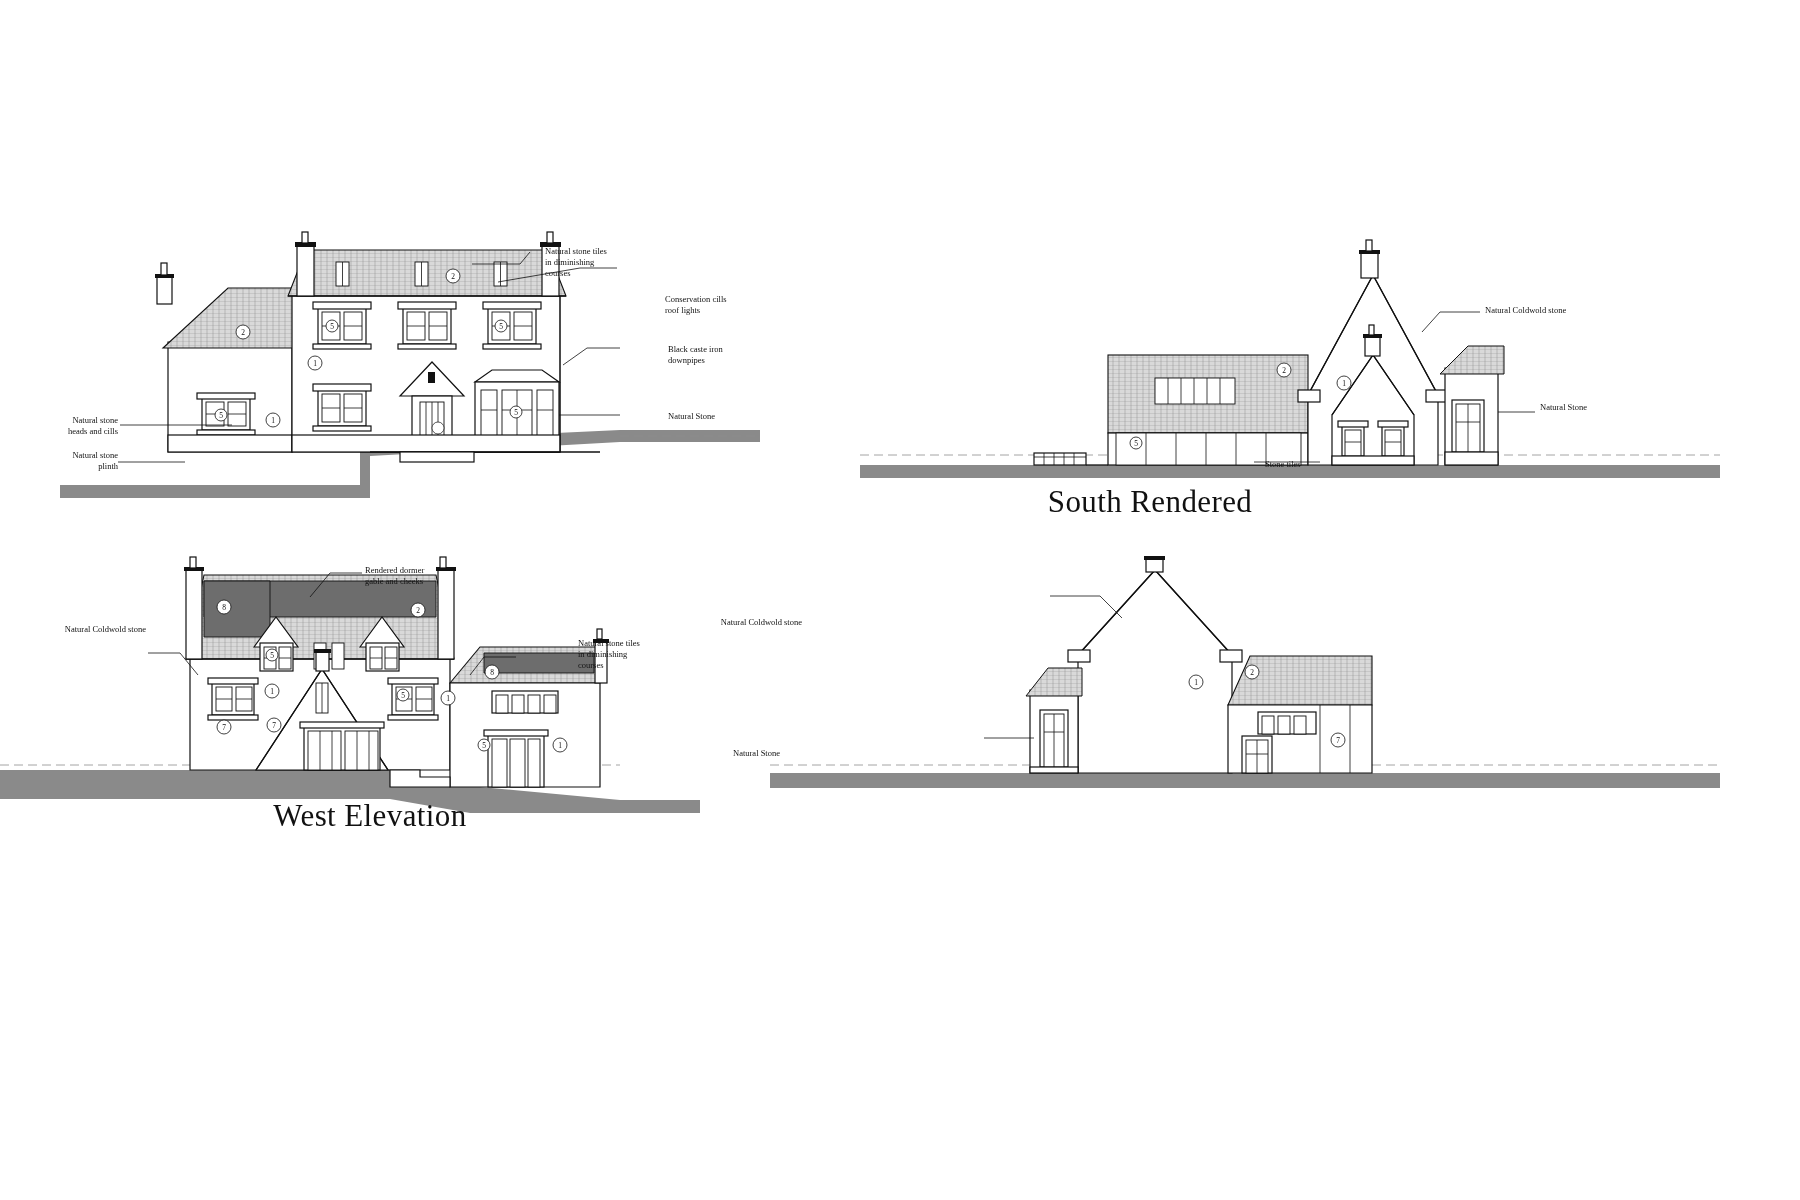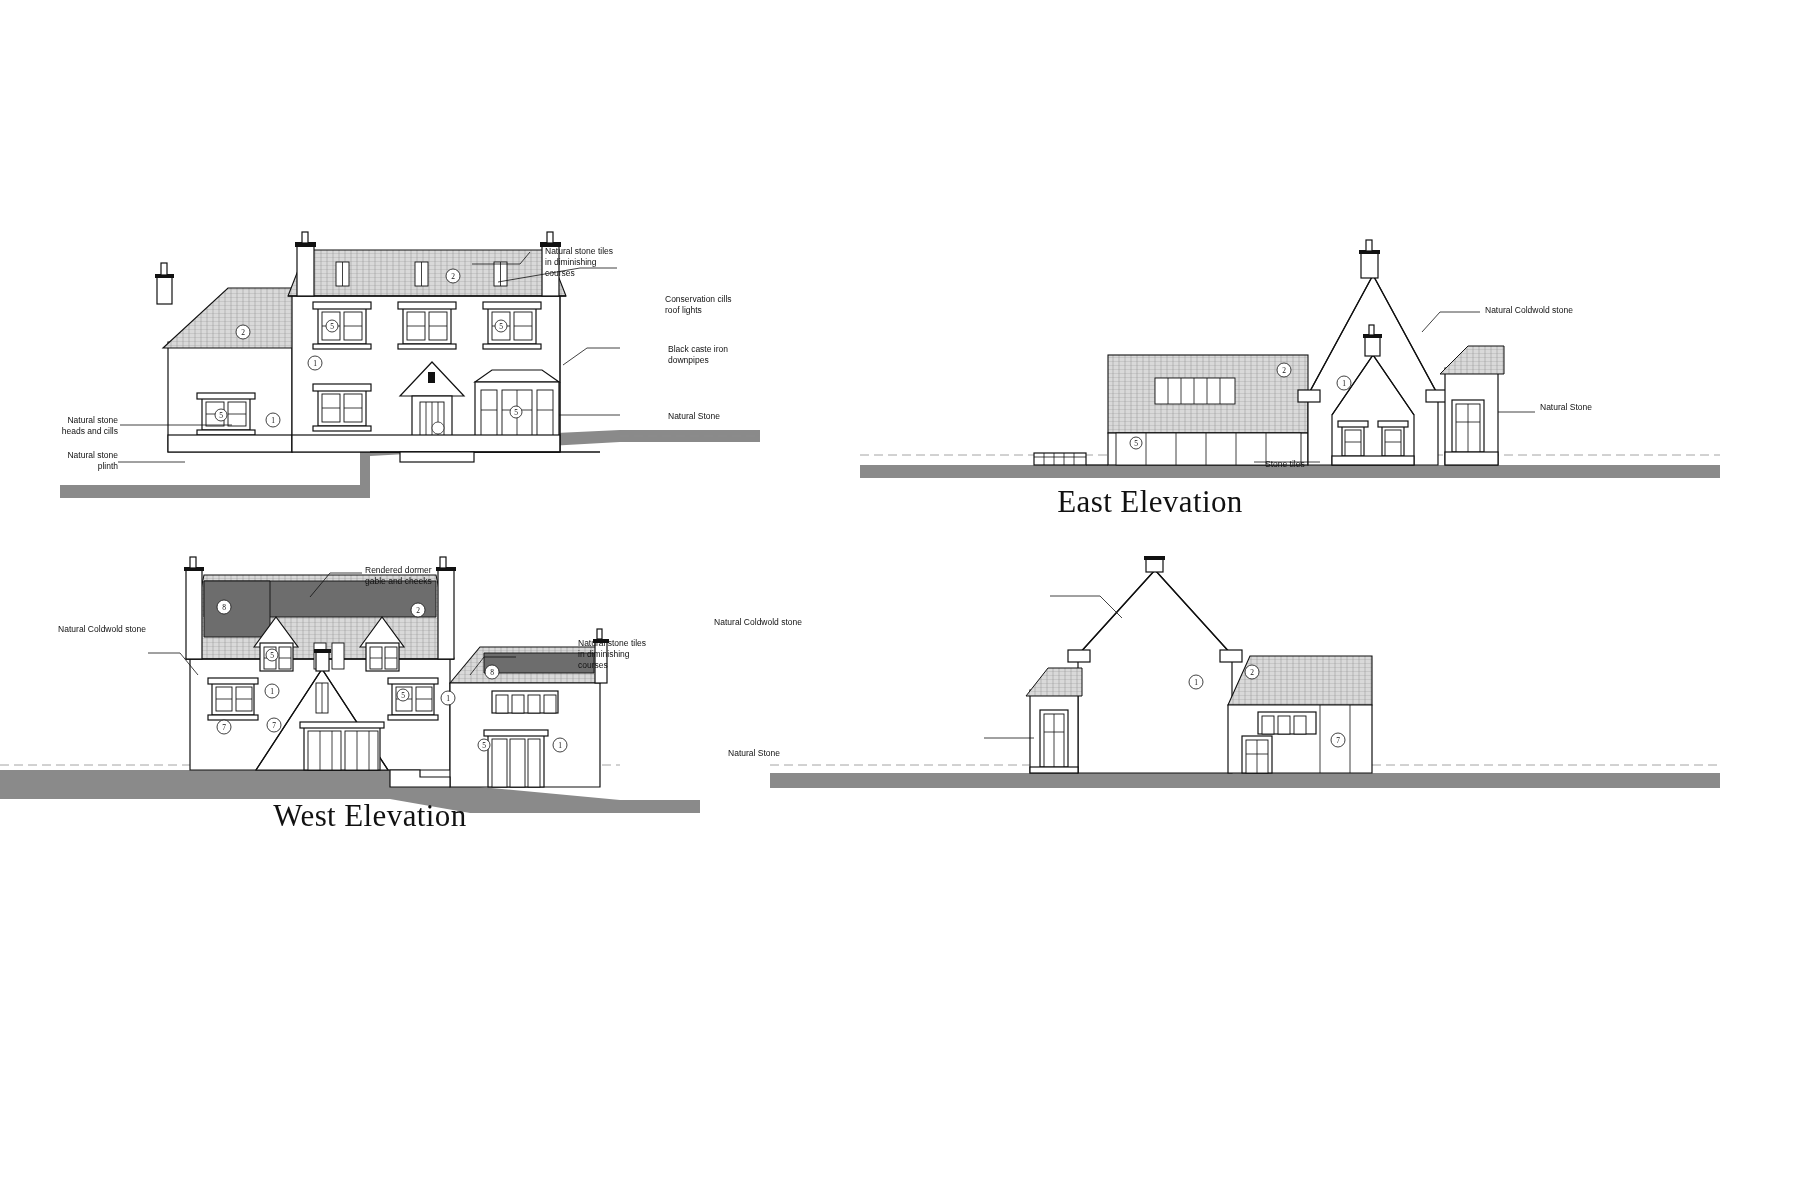--- a/index.html
+++ b/index.html
@@ -17,21 +17,21 @@
     position:absolute;
     text-align:center;
     font-family:"Liberation Serif", serif;
     font-size:31px;
     letter-spacing:.4px;
     color:#111;
     white-space:nowrap;
   }
   .note{
     position:absolute;
-    font-family:Liberation Sans, sans-serif;
+    font-family:Liberation Serif, serif;
     font-size:8.5px;
     line-height:1.28;
     color:#111;
     white-space:pre-line;
   }
   .note.r{text-align:right;}
   svg{display:block;position:absolute;overflow:visible;}
   .ln{stroke:#111;fill:none;}
   .thin{stroke-width:.8;}
   .med{stroke-width:1.3;}
@@ -303,21 +303,21 @@
       <path class="lead" d="M402 82 L420 62 L460 62"></path>
       <path class="lead" d="M478 162 L515 162"></path>
       <path class="lead" d="M300 212 L262 212 L234 212"></path>
     </svg>
   </div>
 
   <div class="note" style="left:1485px;top:305px;width:160px;">Natural Coldwold stone</div>
   <div class="note" style="left:1540px;top:402px;width:120px;">Natural Stone</div>
   <div class="note" style="left:1265px;top:459px;width:90px;">Stone tiles</div>
 
-  <div class="caption" style="left:960px;top:484px;width:380px;">East Elevation</div>
+  <div class="caption" style="left:960px;top:484px;width:380px;">South Rendered</div>
 
   <div class="panel" style="left:60px;top:555px;width:700px;height:270px;">
     <svg width="700" height="270" viewBox="0 0 700 270">
       <defs>
         <pattern id="tileC" width="6" height="4" patternUnits="userSpaceOnUse">
           <rect width="6" height="4" fill="#d9d9d9"></rect>
           <path d="M0 4H6M3 0V4" stroke="#8e8e8e" stroke-width=".5"></path>
         </pattern>
       </defs>
 

